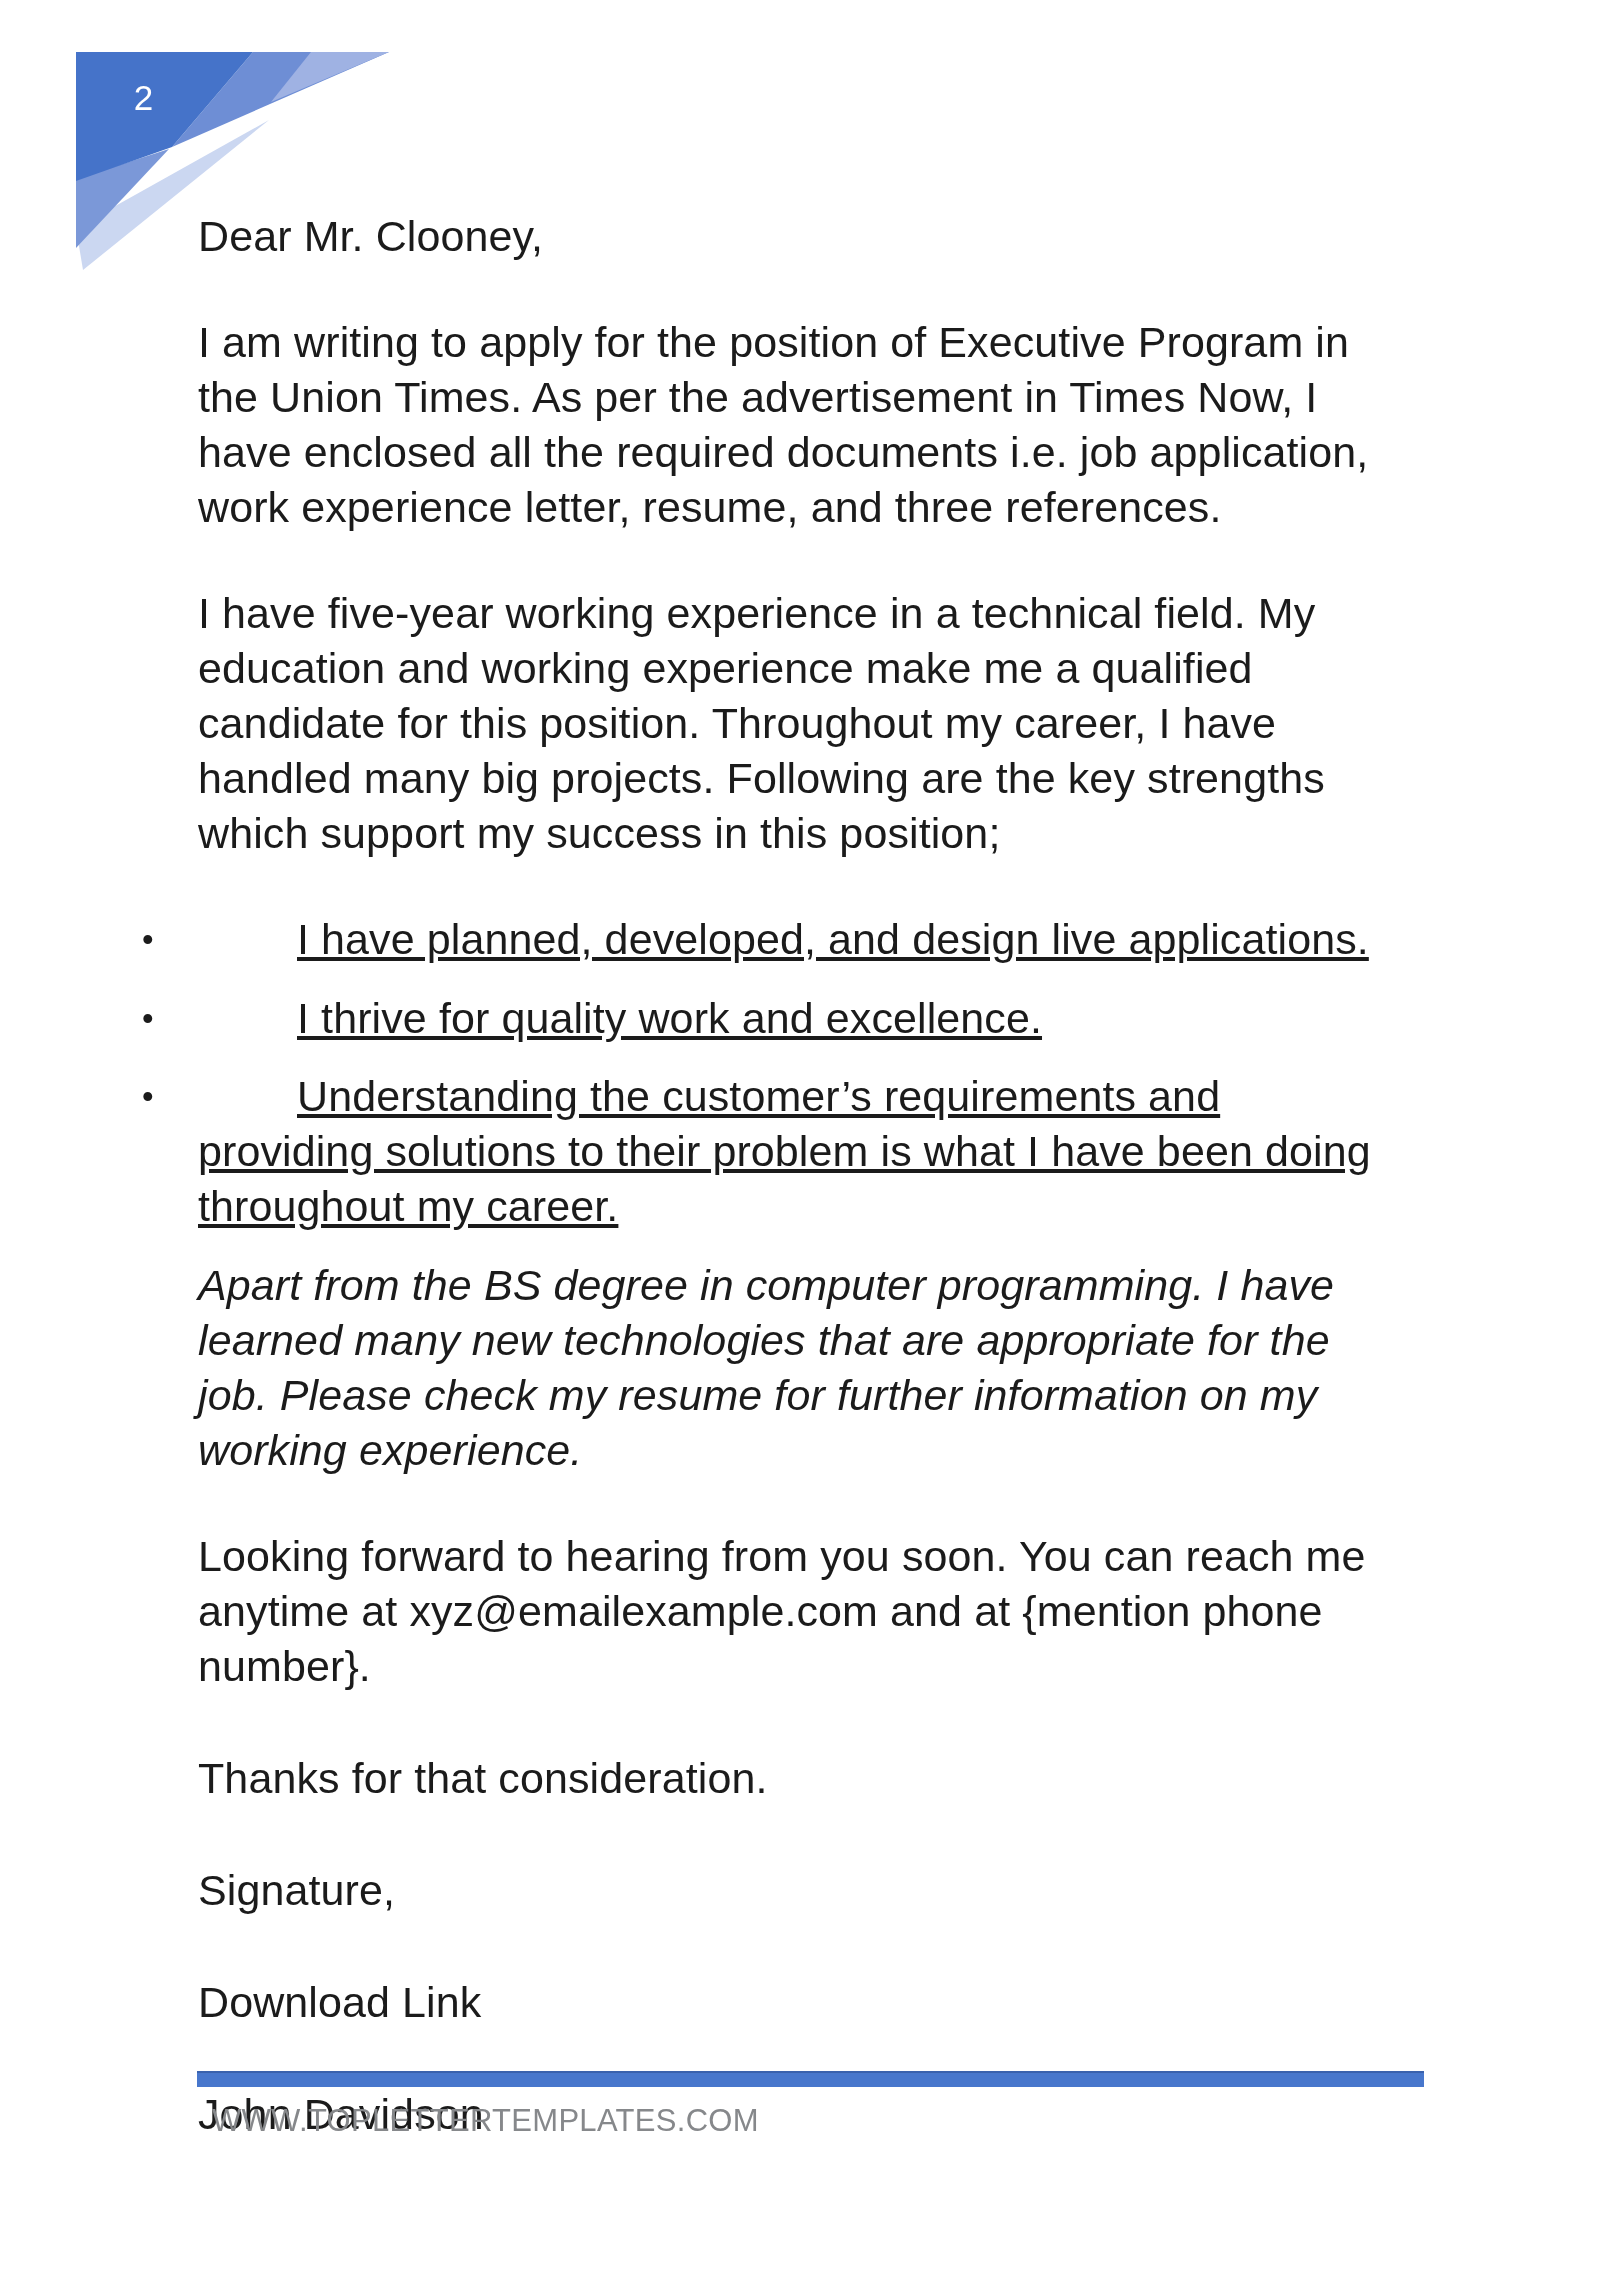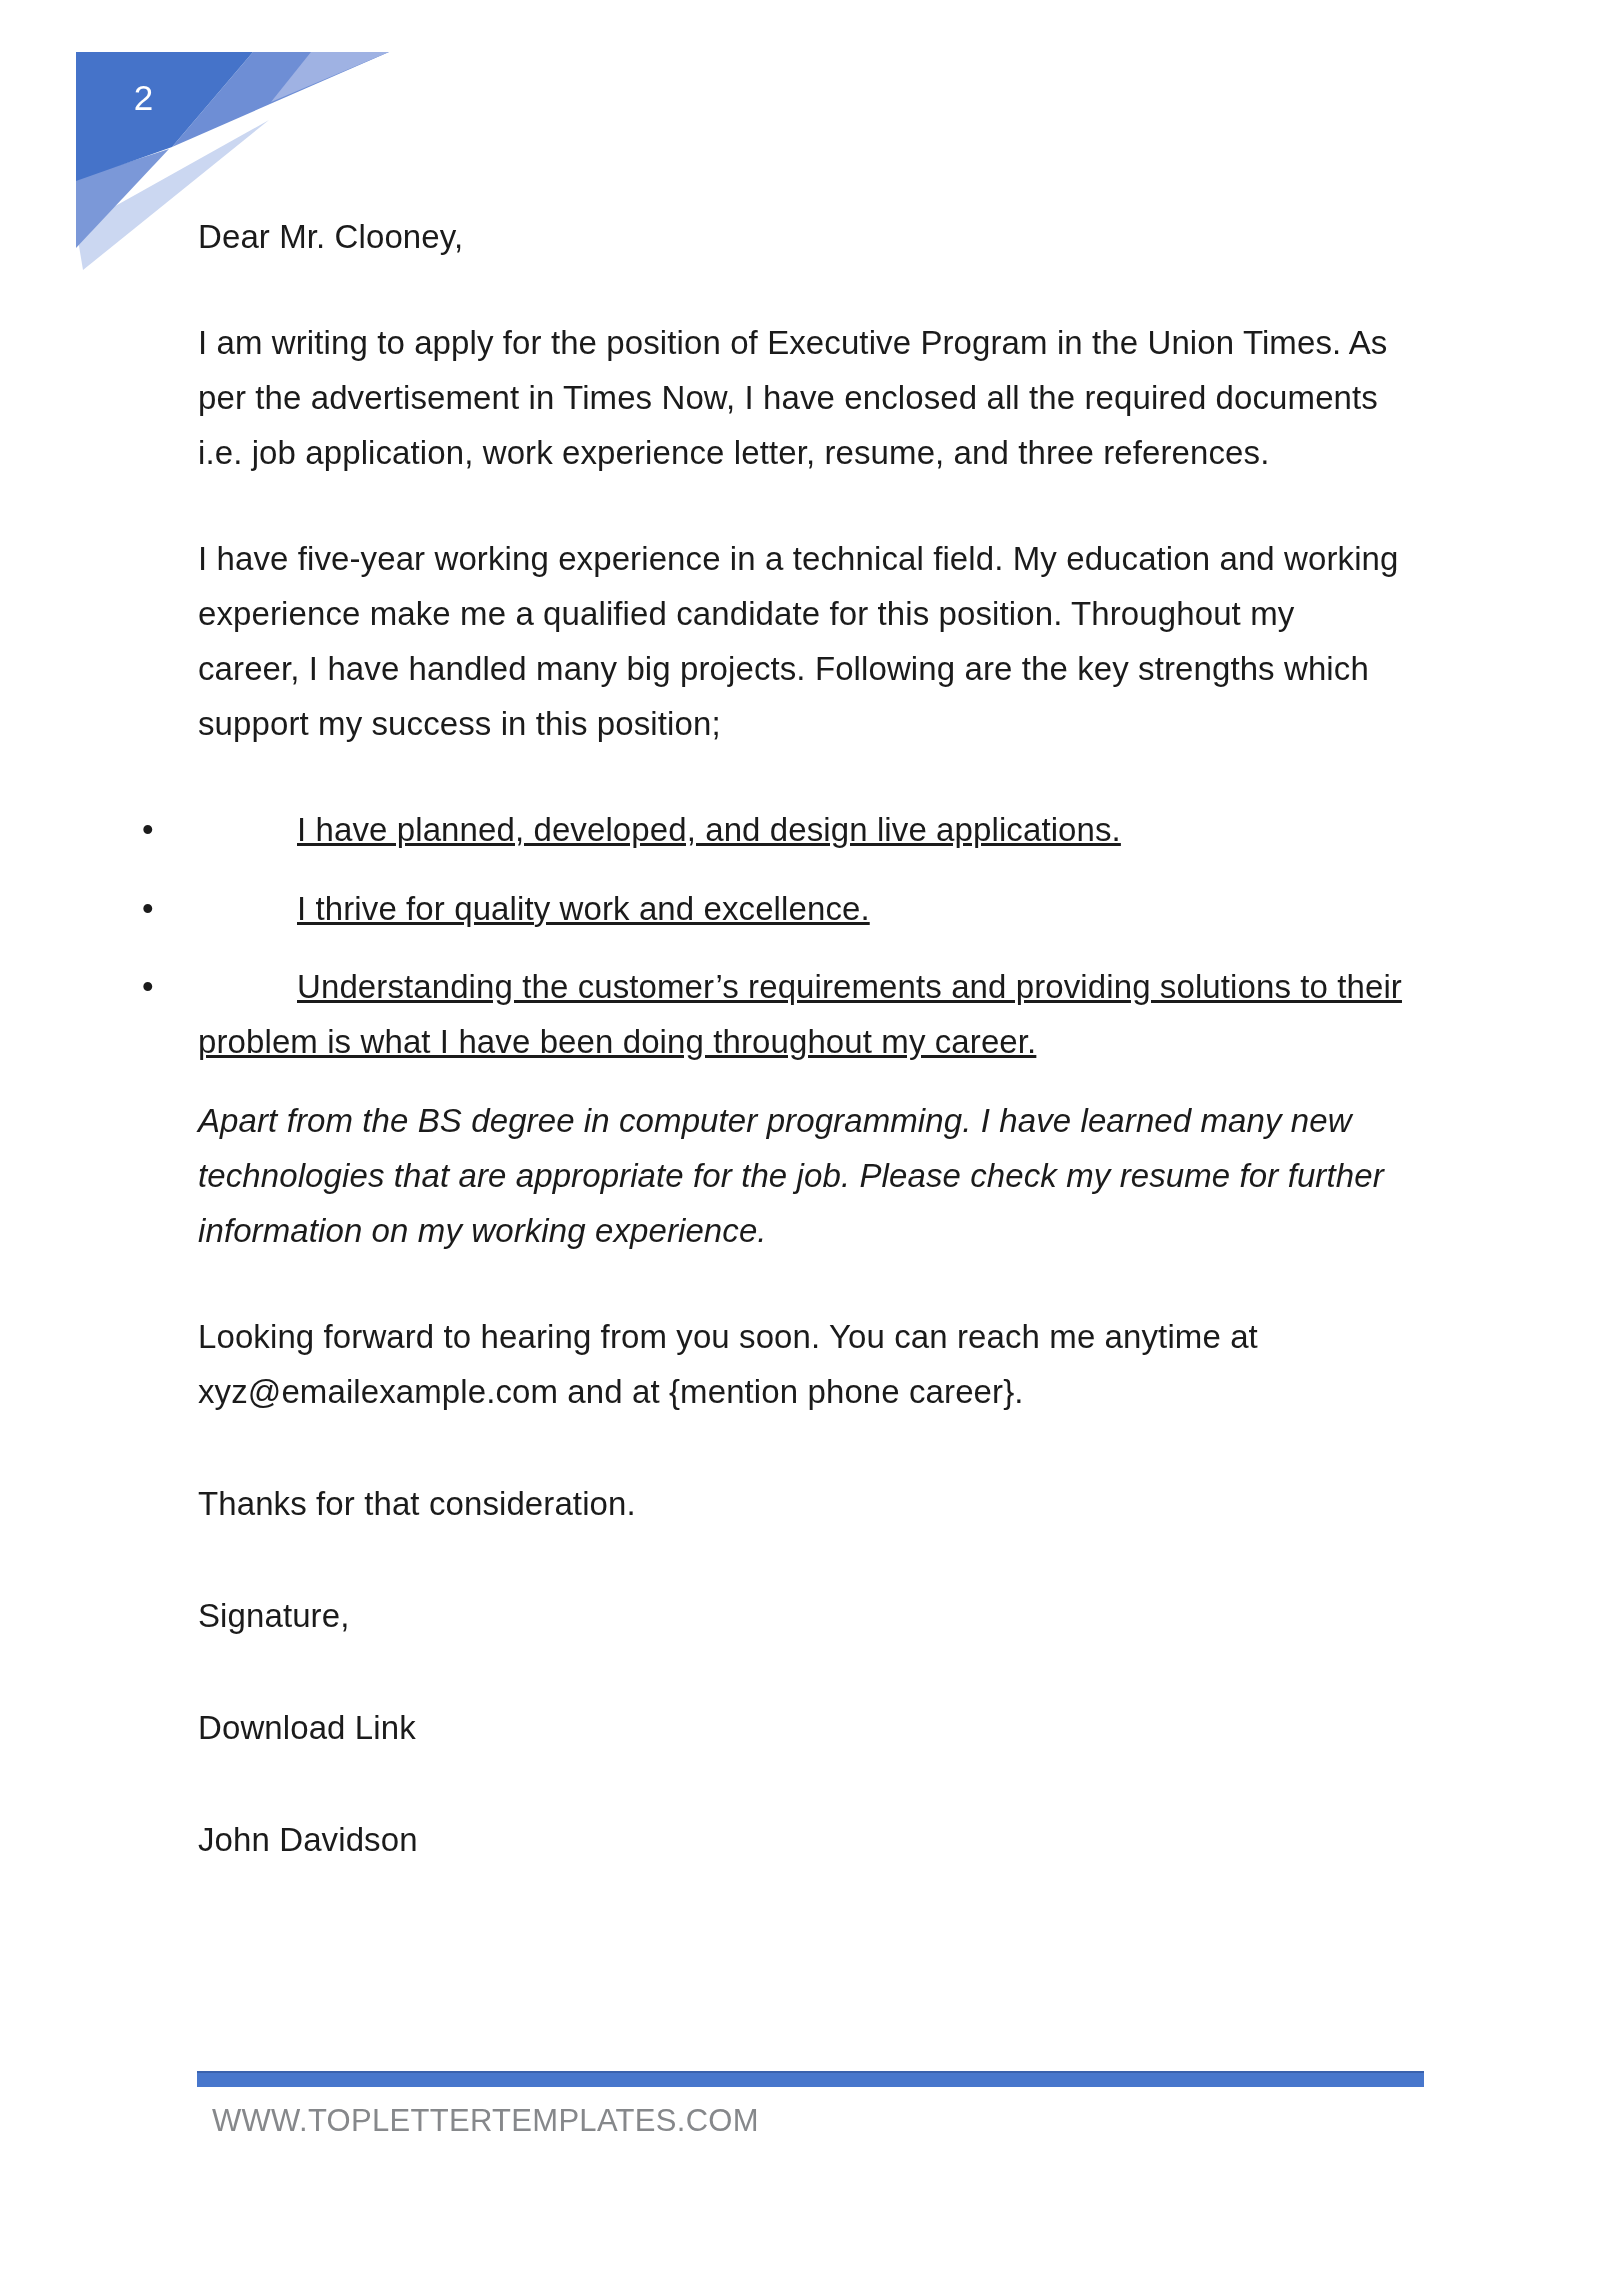--- a/index.html
+++ b/index.html
@@ -48,21 +48,21 @@
     font-size: 35px; line-height: 39px;
     color: #ffffff;
   }
 
   
   #letter {
     position: absolute;
     left: 0; top: 0;
     padding: 209px 218px 0 198px;
     width: 1206px;
-    font-size: 33px;
+    font-size: 43px;
     line-height: 55px;
     letter-spacing: 0.1px;
   }
   #letter p { margin: 51px 0 0 0; }
   #letter p.greeting { margin-top: 0; }
   #letter ul {
     margin: 51px 0 0 0;
     padding: 0;
     list-style: none;
     text-decoration: underline;
@@ -118,21 +118,21 @@
   <div id="letter">
     <p class="greeting">Dear Mr. Clooney,</p>
     <p>I am writing to apply for the position of Executive Program in the Union Times. As per the advertisement in Times Now, I have enclosed all the required documents i.e. job application, work experience letter, resume, and three references.</p>
     <p>I have five-year working experience in a technical field. My education and working experience make me a qualified candidate for this position. Throughout my career, I have handled many big projects. Following are the key strengths which support my success in this position;</p>
     <ul>
       <li><span>I have planned, developed, and design live applications.</span></li>
       <li><span>I thrive for quality work and excellence.</span></li>
       <li><span>Understanding the customer’s requirements and providing solutions to their problem is what I have been doing throughout my career.</span></li>
     </ul>
     <p class="after-list">Apart from the BS degree in computer programming. I have learned many new technologies that are appropriate for the job. Please check my resume for further information on my working experience.</p>
-    <p>Looking forward to hearing from you soon. You can reach me anytime at xyz@emailexample.com and at {mention phone career}.</p>
+    <p>Looking forward to hearing from you soon. You can reach me anytime at xyz@emailexample.com and at {mention phone number}.</p>
     <p class="closing">Thanks for that consideration.</p>
     <p class="closing">Signature,</p>
     <p class="closing">Download Link</p>
     <p class="closing">John Davidson</p>
   </div>
 
   <div id="footer-accent-bar"></div>
   <div id="footer-url">WWW.TOPLETTERTEMPLATES.COM</div>
 
 </div>

